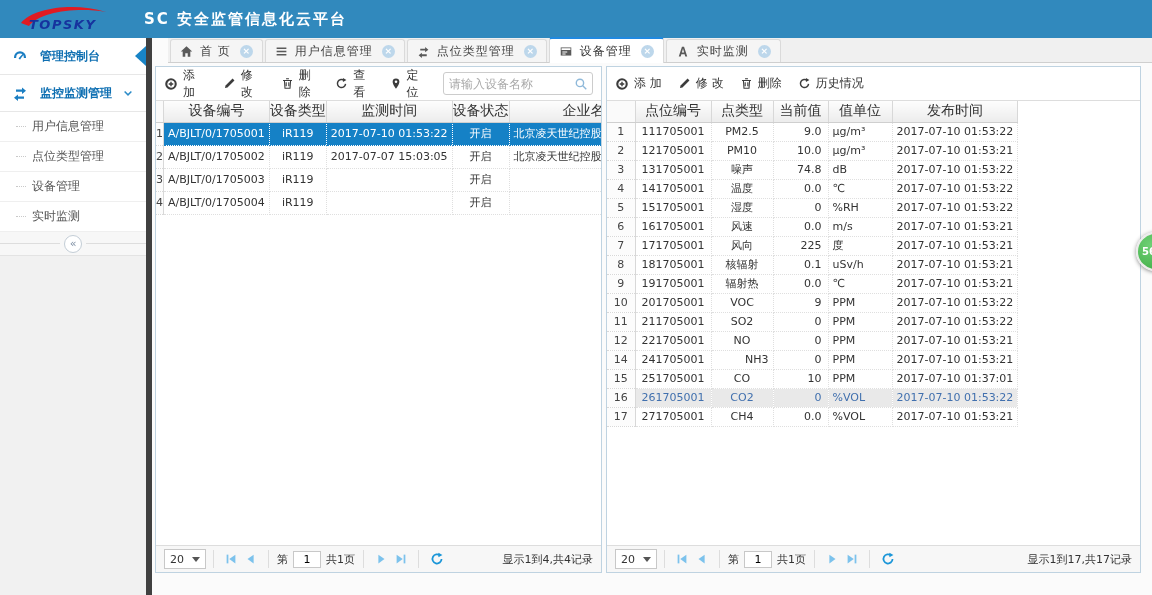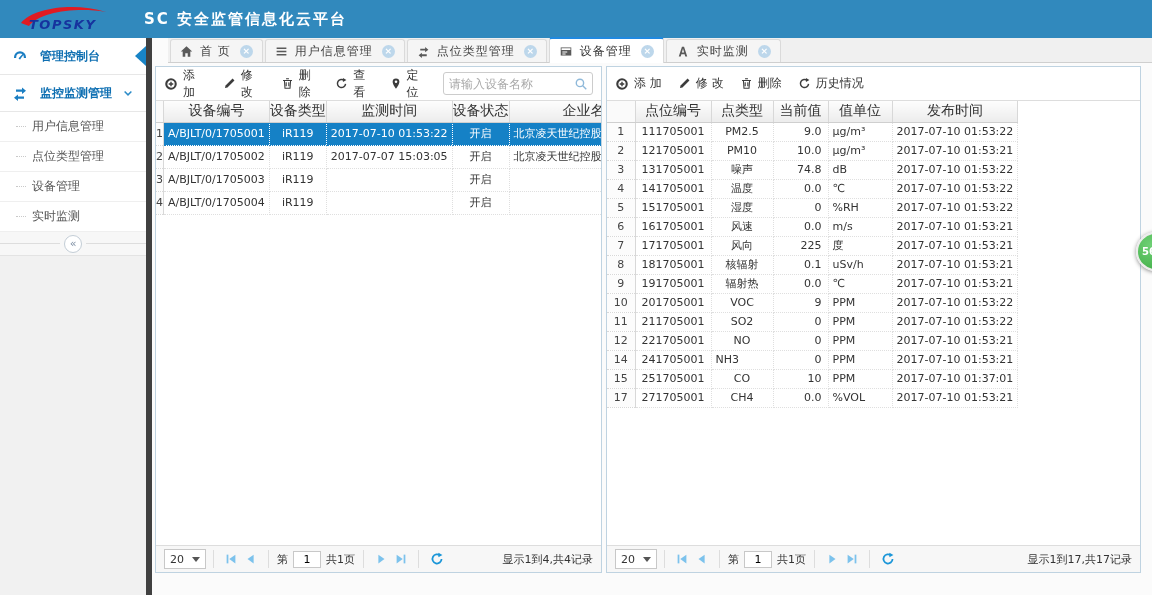--- a/index.html
+++ b/index.html
@@ -530,32 +530,40 @@
                     <td class="rownum">12</td>
                     <td style="text-align: center;">221705001</td>
                     <td style="text-align: center;">NO</td>
                     <td style="text-align: right; padding-right: 6px;">0</td>
                     <td style="text-align: left;">PPM</td>
                     <td style="text-align: left;">2017-07-10 01:53:21</td>
                   </tr>
                   <tr>
                     <td class="rownum">14</td>
                     <td style="text-align: center;">241705001</td>
-                    <td style="text-align: left;">NH3</td>
+                    <td style="text-align: right;">NH3</td>
                     <td style="text-align: right; padding-right: 6px;">0</td>
                     <td style="text-align: left;">PPM</td>
                     <td style="text-align: left;">2017-07-10 01:53:21</td>
                   </tr>
                   <tr>
                     <td class="rownum">15</td>
                     <td style="text-align: center;">251705001</td>
                     <td style="text-align: center;">CO</td>
                     <td style="text-align: right; padding-right: 6px;">10</td>
                     <td style="text-align: left;">PPM</td>
                     <td style="text-align: left;">2017-07-10 01:37:01</td>
+                  </tr>
+                  <tr class="hl">
+                    <td class="rownum">16</td>
+                    <td style="text-align: center;">261705001</td>
+                    <td style="text-align: center;">CO2</td>
+                    <td style="text-align: right; padding-right: 6px;">0</td>
+                    <td style="text-align: left;">%VOL</td>
+                    <td style="text-align: left;">2017-07-10 01:53:22</td>
                   </tr>
                   <tr>
                     <td class="rownum">17</td>
                     <td style="text-align: center;">271705001</td>
                     <td style="text-align: center;">CH4</td>
                     <td style="text-align: right; padding-right: 6px;">0.0</td>
                     <td style="text-align: left;">%VOL</td>
                     <td style="text-align: left;">2017-07-10 01:53:21</td>
                   </tr>
                 </tbody>

